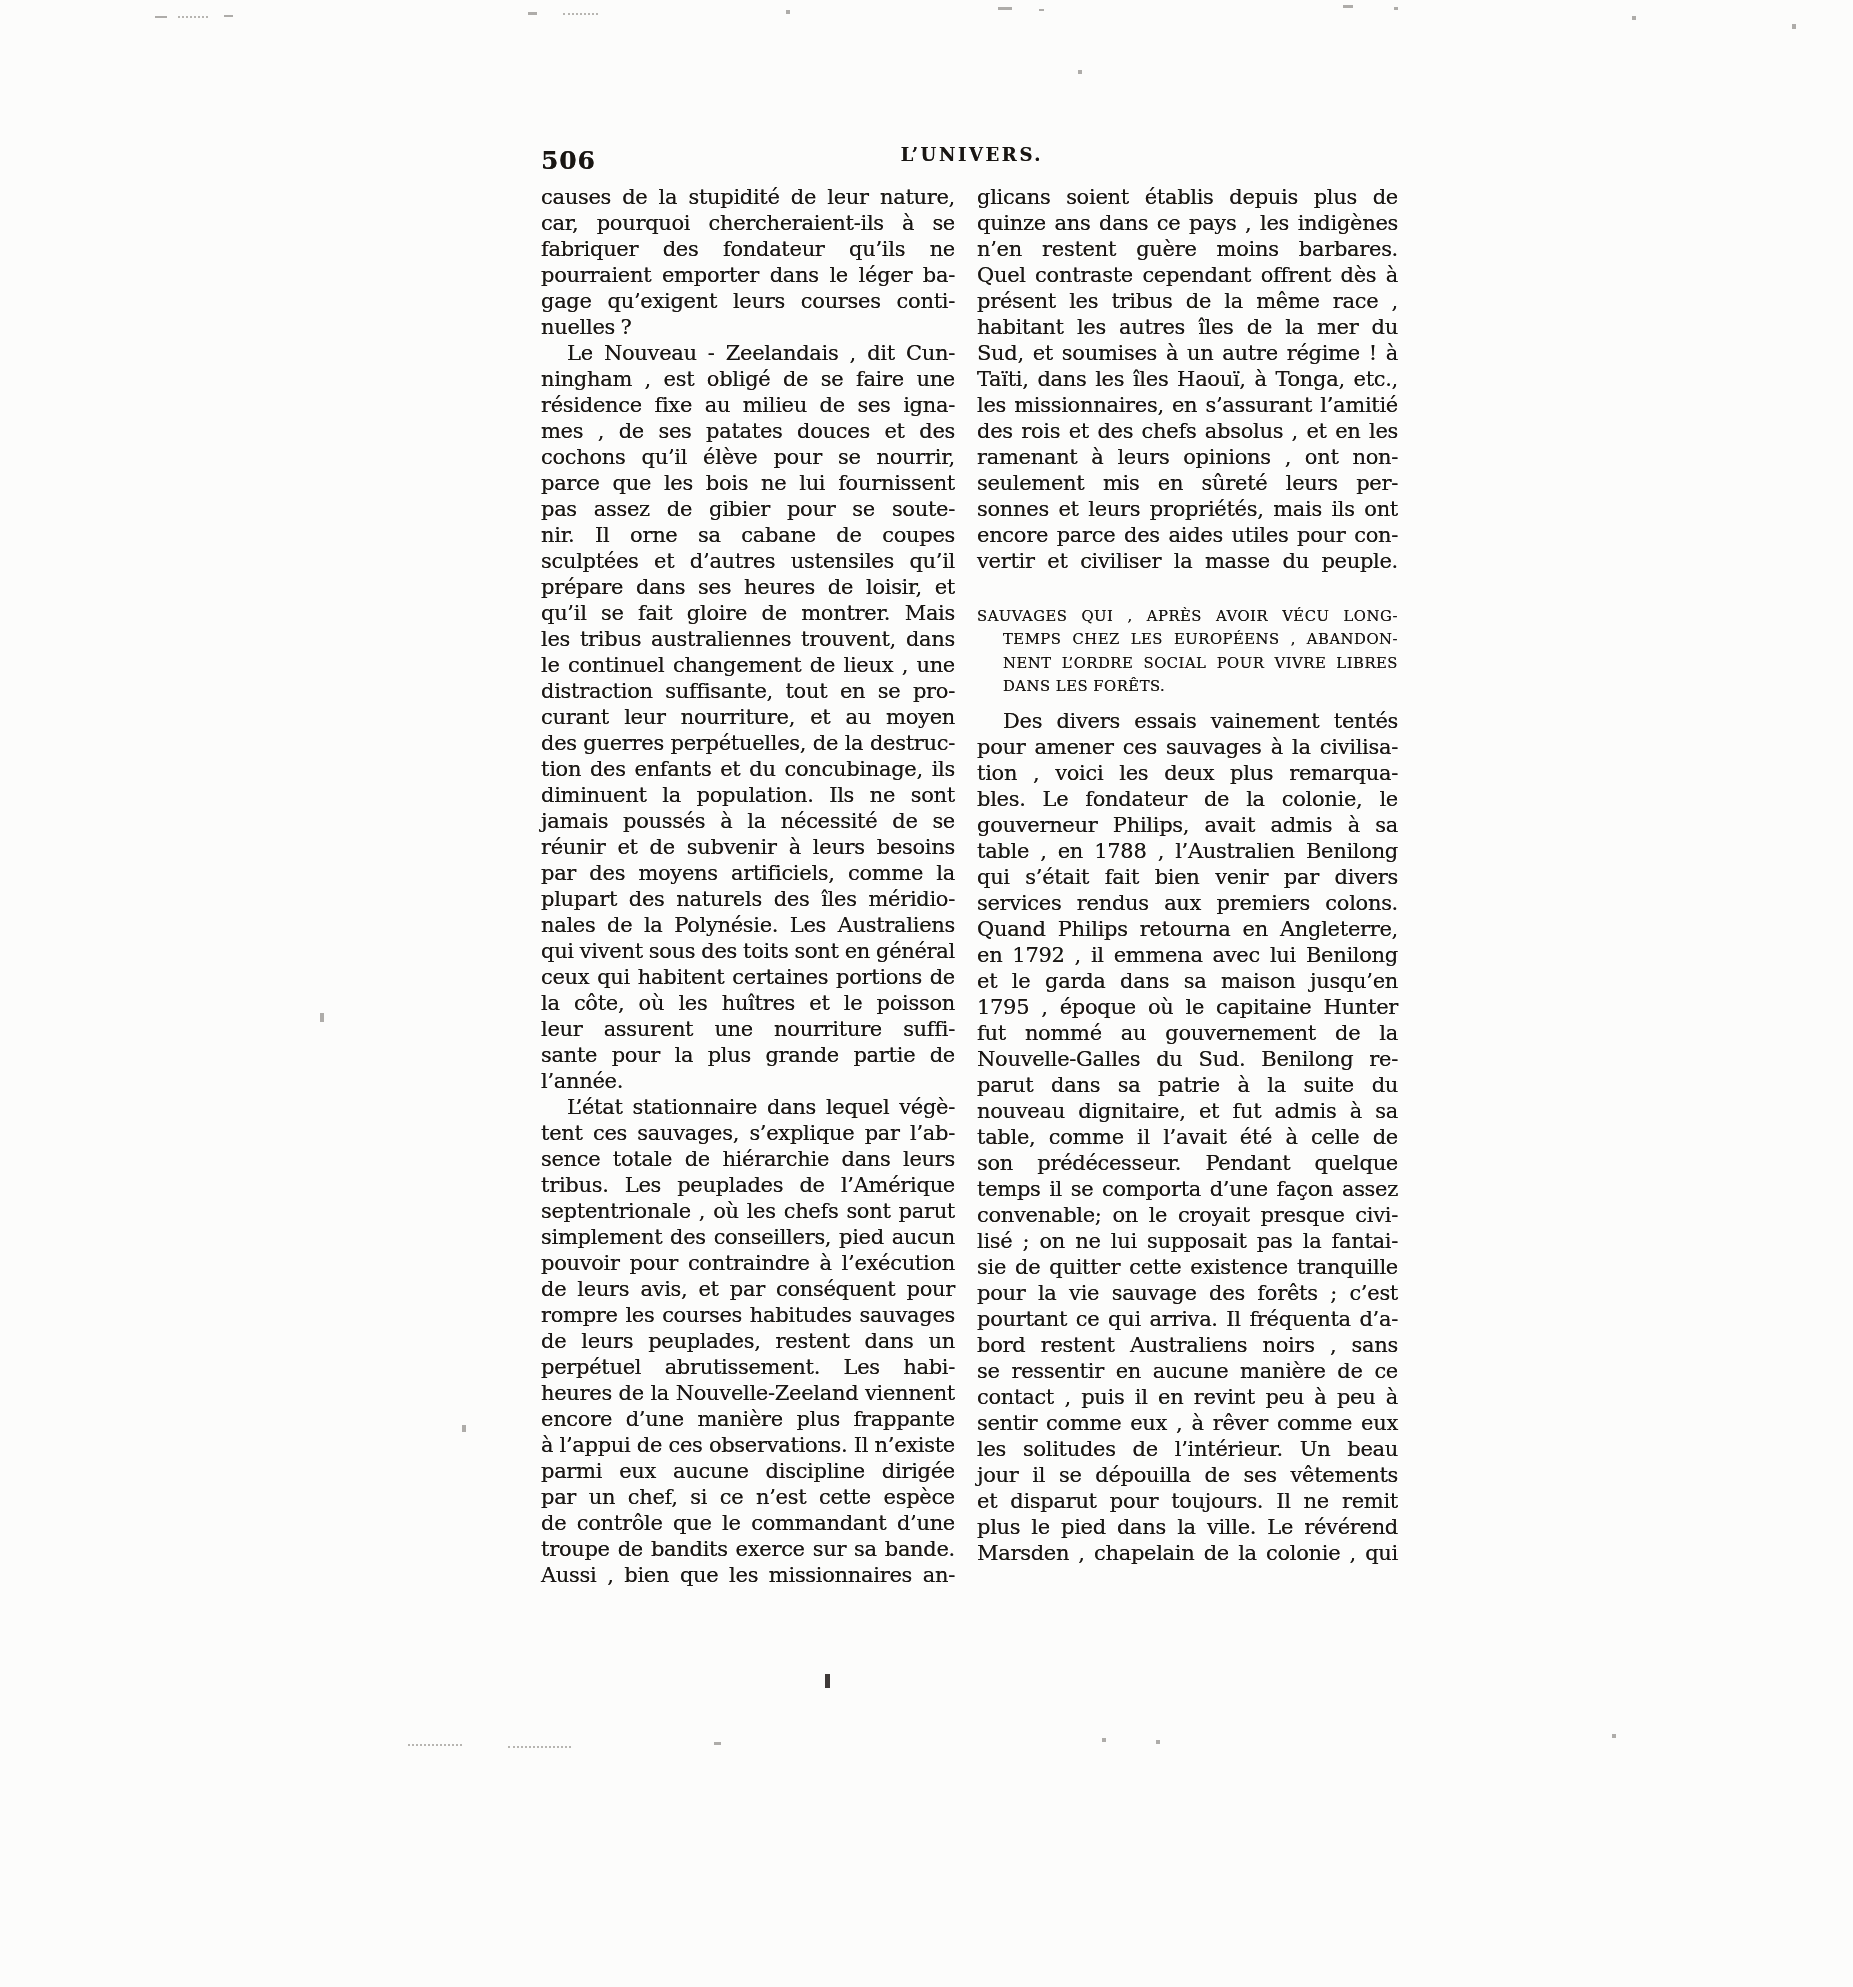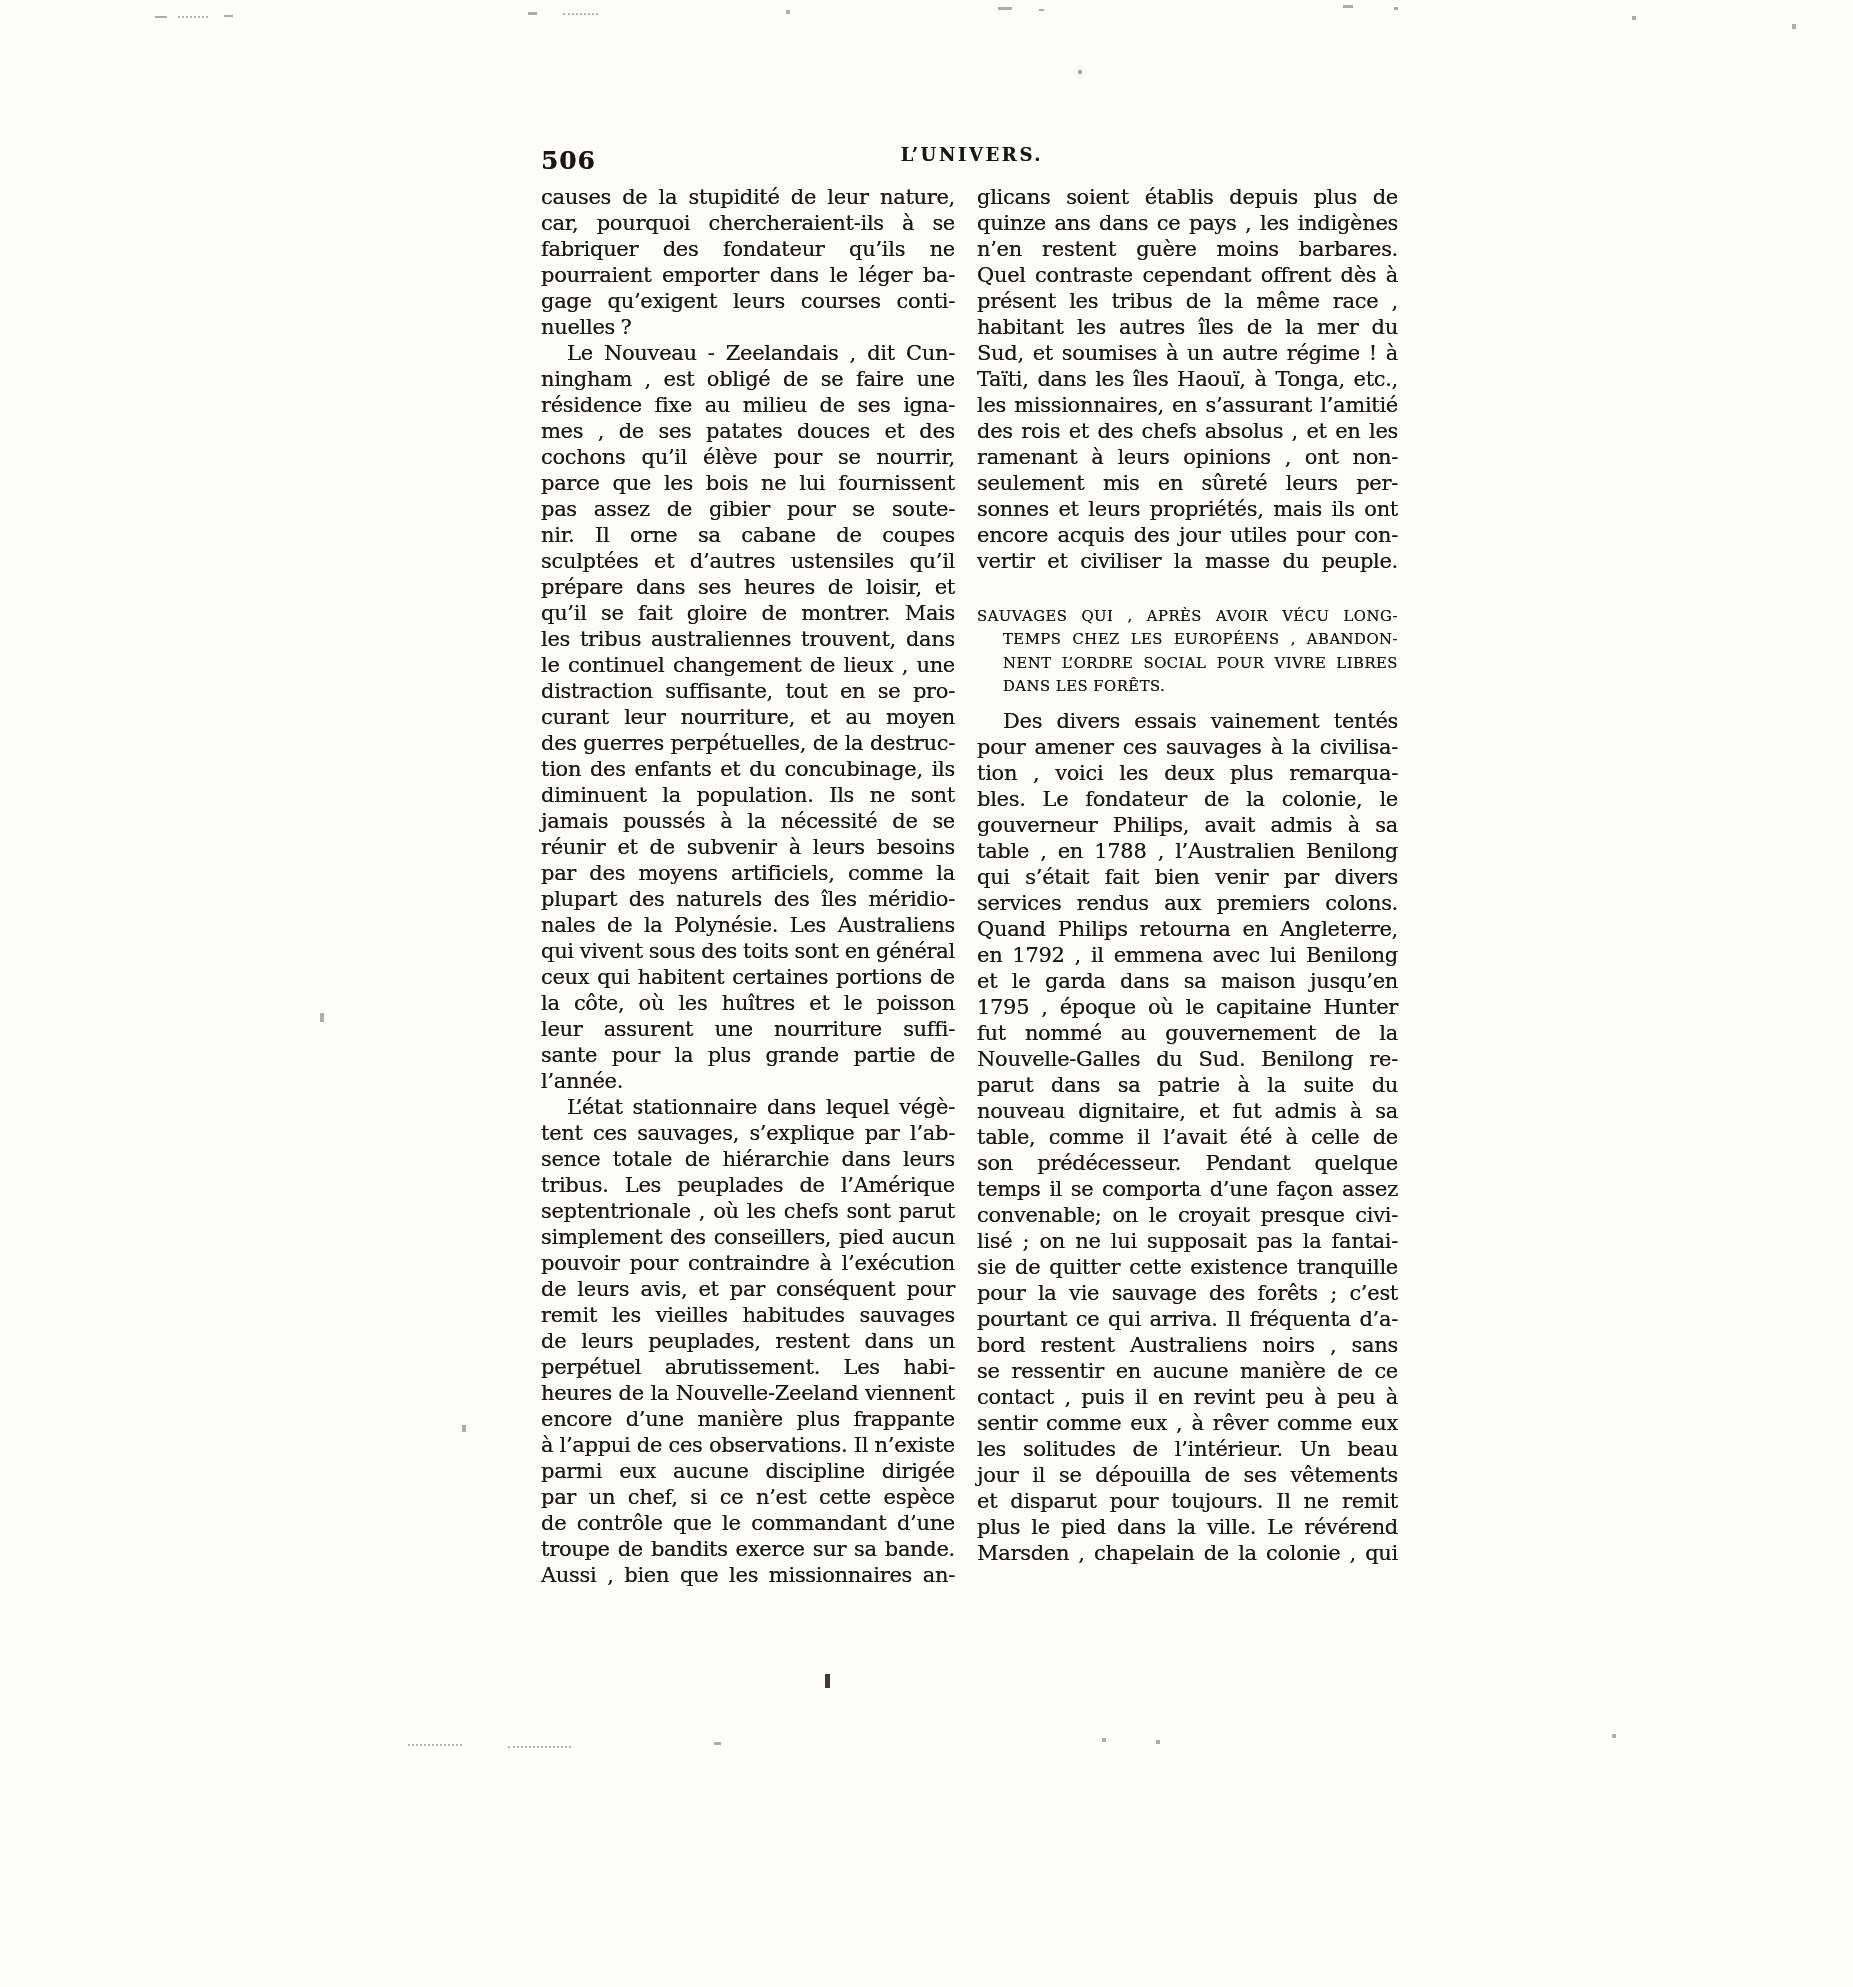--- a/index.html
+++ b/index.html
@@ -98,21 +98,21 @@
       </div>
       <div class="block body">
         <div class="line ind">L’état stationnaire dans lequel végè-</div>
         <div class="line">tent ces sauvages, s’explique par l’ab-</div>
         <div class="line">sence totale de hiérarchie dans leurs</div>
         <div class="line">tribus. Les peuplades de l’Amérique</div>
         <div class="line">septentrionale , où les chefs sont parut</div>
         <div class="line">simplement des conseillers, pied aucun</div>
         <div class="line">pouvoir pour contraindre à l’exécution</div>
         <div class="line">de leurs avis, et par conséquent pour</div>
-        <div class="line">remit les vieilles habitudes sauvages</div>
+        <div class="line">rompre les courses habitudes sauvages</div>
         <div class="line">de leurs peuplades, restent dans un</div>
         <div class="line">perpétuel abrutissement. Les habi-</div>
         <div class="line">heures de la Nouvelle-Zeeland viennent</div>
         <div class="line">encore d’une manière plus frappante</div>
         <div class="line">à l’appui de ces observations. Il n’existe</div>
         <div class="line">parmi eux aucune discipline dirigée</div>
         <div class="line">par un chef, si ce n’est cette espèce</div>
         <div class="line">de contrôle que le commandant d’une</div>
         <div class="line">troupe de bandits exerce sur sa bande.</div>
         <div class="line">Aussi , bien que les missionnaires an-</div>
@@ -126,21 +126,21 @@
         <div class="line">Quel contraste cependant offrent dès à</div>
         <div class="line">présent les tribus de la même race ,</div>
         <div class="line">habitant les autres îles de la mer du</div>
         <div class="line">Sud, et soumises à un autre régime ! à</div>
         <div class="line">Taïti, dans les îles Haouï, à Tonga, etc.,</div>
         <div class="line">les missionnaires, en s’assurant l’amitié</div>
         <div class="line">des rois et des chefs absolus , et en les</div>
         <div class="line">ramenant à leurs opinions , ont non-</div>
         <div class="line">seulement mis en sûreté leurs per-</div>
         <div class="line">sonnes et leurs propriétés, mais ils ont</div>
-        <div class="line">encore acquis des jour utiles pour con-</div>
+        <div class="line">encore parce des aides utiles pour con-</div>
         <div class="line">vertir et civiliser la masse du peuple.</div>
       </div>
       <div class="block heading">
         <div class="line">SAUVAGES QUI , APRÈS AVOIR VÉCU LONG-</div>
         <div class="line ind">TEMPS CHEZ LES EUROPÉENS , ABANDON-</div>
         <div class="line ind">NENT L’ORDRE SOCIAL POUR VIVRE LIBRES</div>
         <div class="line ind end">DANS LES FORÊTS.</div>
       </div>
       <div class="block body">
         <div class="line ind">Des divers essais vainement tentés</div>

